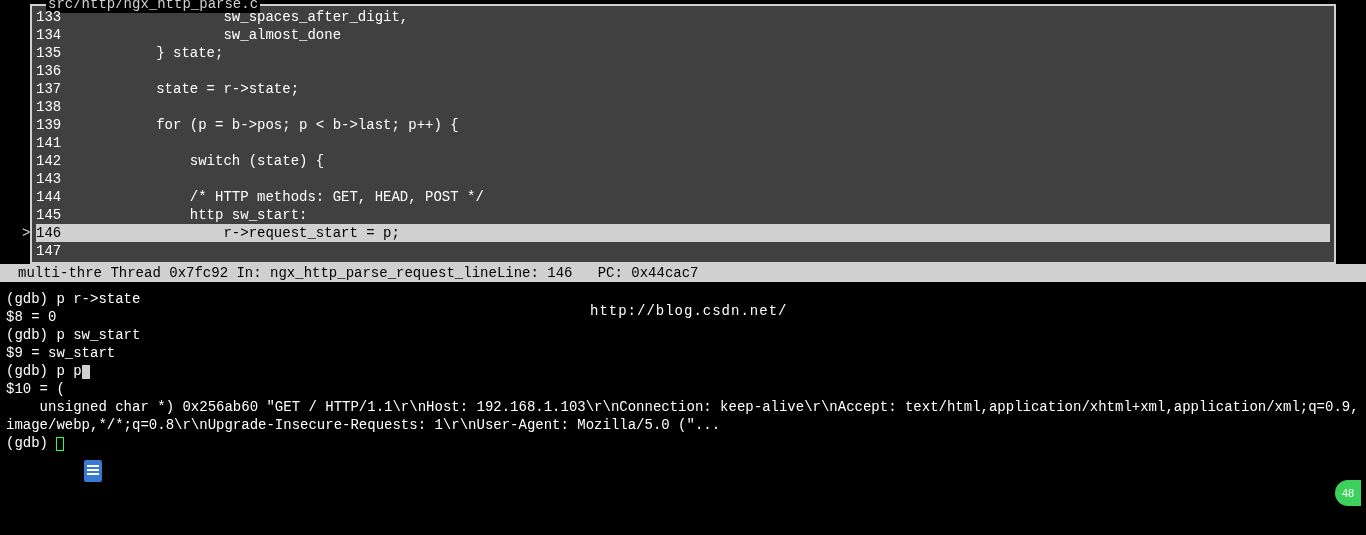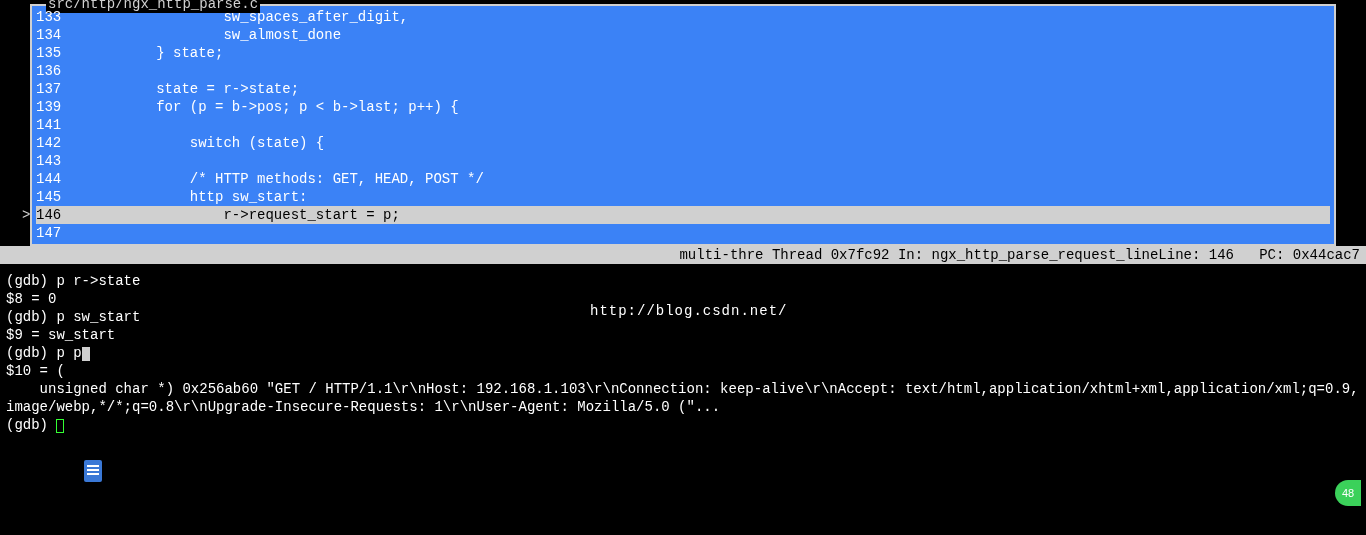--- a/index.html
+++ b/index.html
@@ -10,21 +10,21 @@
     font-size: 14px;
     line-height: 18px;
     width: 1366px;
     height: 535px;
     overflow: hidden;
     position: relative;
   }
   .source-panel {
     border: 2px solid #d0d0d0;
     margin: 4px 30px 0 30px;
-    background: #3b82f6;
+    background: #404040;
     position: relative;
   }
   .source-title {
     position: absolute;
     top: -11px;
     left: 14px;
     background: #000;
     padding: 0 2px;
     color: #d0d0d0;
   }
@@ -48,22 +48,22 @@
   }
   .current-marker {
     position: absolute;
     left: -14px;
     color: #d0d0d0;
   }
   .status-bar {
     background: #d0d0d0;
     color: #000;
     display: flex;
-    justify-content: flex-end;
-    padding: 0 6px;
+    justify-content: flex-start;
+    padding: 0 18px;
     margin: 0;
     white-space: pre;
   }
   .gdb-area {
     padding: 8px 6px;
     white-space: pre-wrap;
     word-break: break-all;
   }
   .gdb-line { white-space: pre-wrap; }
   .cursor {
@@ -127,20 +127,21 @@
 <body>
 
 <div class="source-panel">
   <span class="source-title">src/http/ngx_http_parse.c</span>
   <div class="source-body" id="source-body">
       <div class="code-line" style="position: relative;"><span class="line-gutter">133</span><span class="line-text">                sw_spaces_after_digit,</span></div>
       <div class="code-line" style="position: relative; justify-content: center;"><span class="line-gutter">134</span><span class="line-text">                sw_almost_done</span></div>
       <div class="code-line" style="position: relative;"><span class="line-gutter">135</span><span class="line-text">        } state;</span></div>
       <div class="code-line" style="position: relative;"><span class="line-gutter">136</span><span class="line-text"></span></div>
       <div class="code-line" style="position: relative;"><span class="line-gutter">137</span><span class="line-text">        state = r-&gt;state;</span></div>
+      <div class="code-line" style="position: relative;"><span class="line-gutter">138</span><span class="line-text"></span></div>
       <div class="code-line" style="position: relative;"><span class="line-gutter">139</span><span class="line-text">        for (p = b-&gt;pos; p &lt; b-&gt;last; p++) {</span></div>
       <div class="code-line" style="position: relative;"><span class="line-gutter">141</span><span class="line-text"></span></div>
       <div class="code-line" style="position: relative;"><span class="line-gutter">142</span><span class="line-text">            switch (state) {</span></div>
       <div class="code-line" style="position: relative;"><span class="line-gutter">143</span><span class="line-text"></span></div>
       <div class="code-line" style="position: relative;"><span class="line-gutter">144</span><span class="line-text">            /* HTTP methods: GET, HEAD, POST */</span></div>
       <div class="code-line" style="position: relative;"><span class="line-gutter">145</span><span class="line-text">            http sw_start:</span></div>
       <div class="code-line current-line" style="position: relative;"><span class="current-marker">&gt;</span><span class="line-gutter">146</span><span class="line-text">                r-&gt;request_start = p;</span></div>
       <div class="code-line" style="position: relative;"><span class="line-gutter">147</span><span class="line-text"></span></div>
     </div>
 </div>

